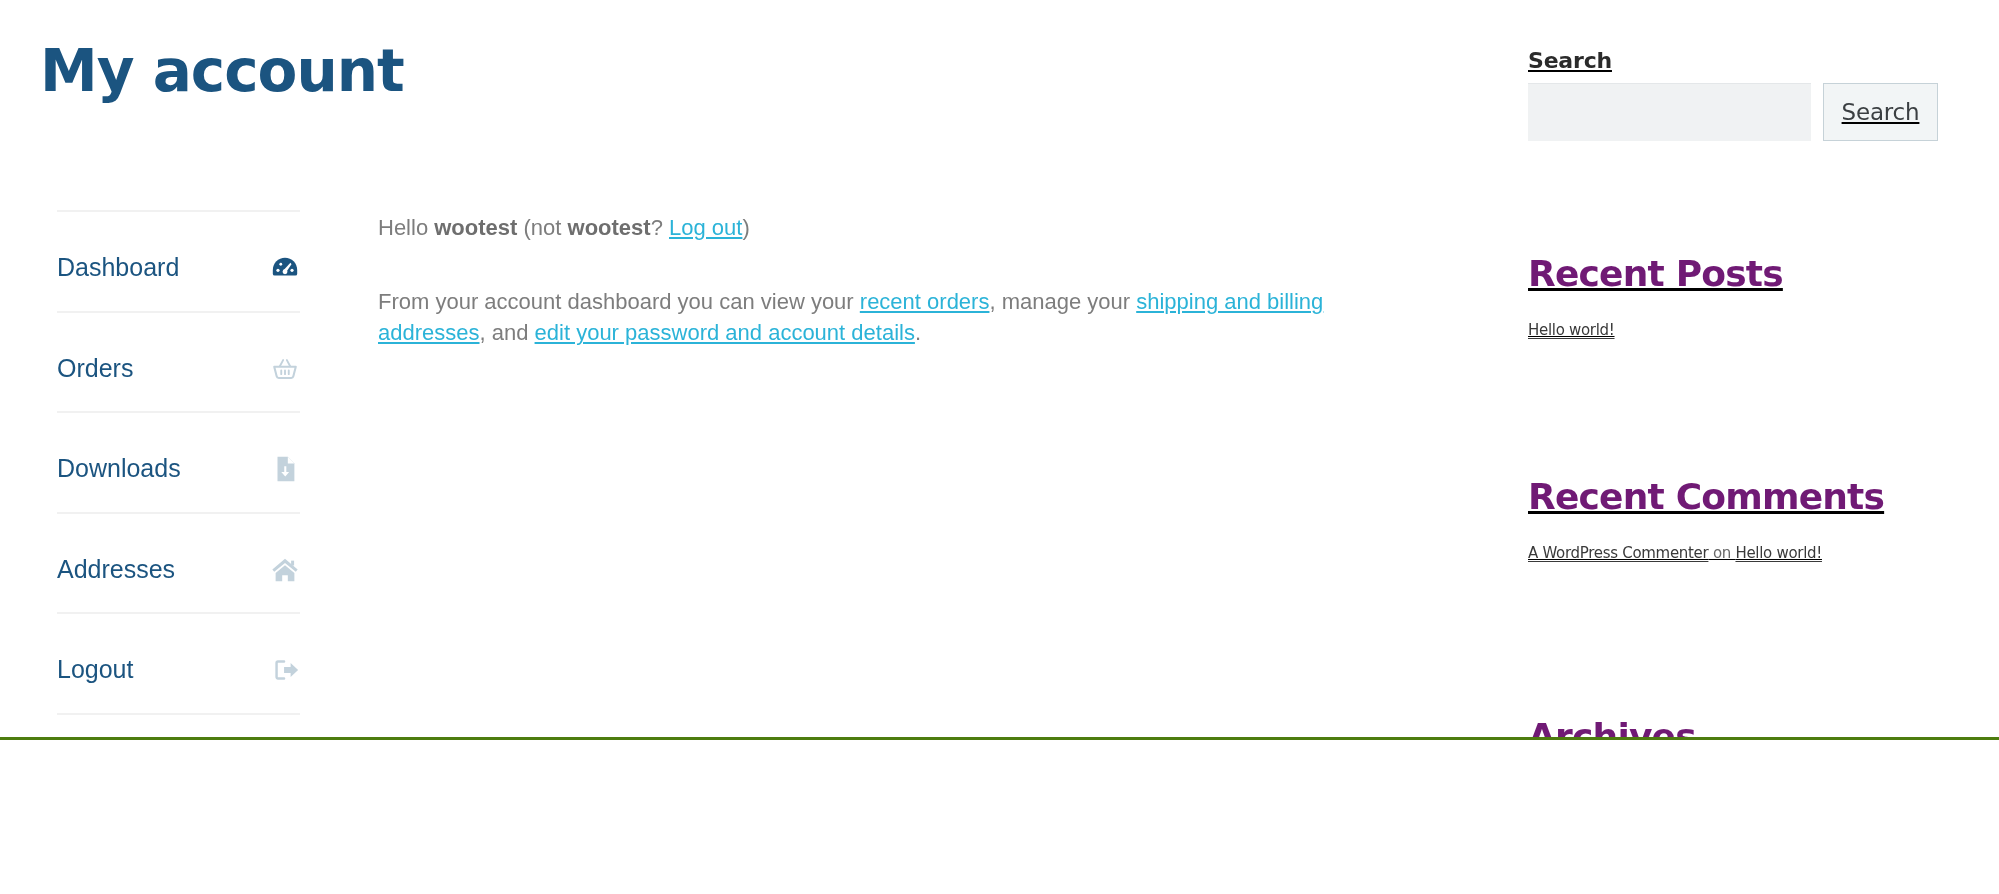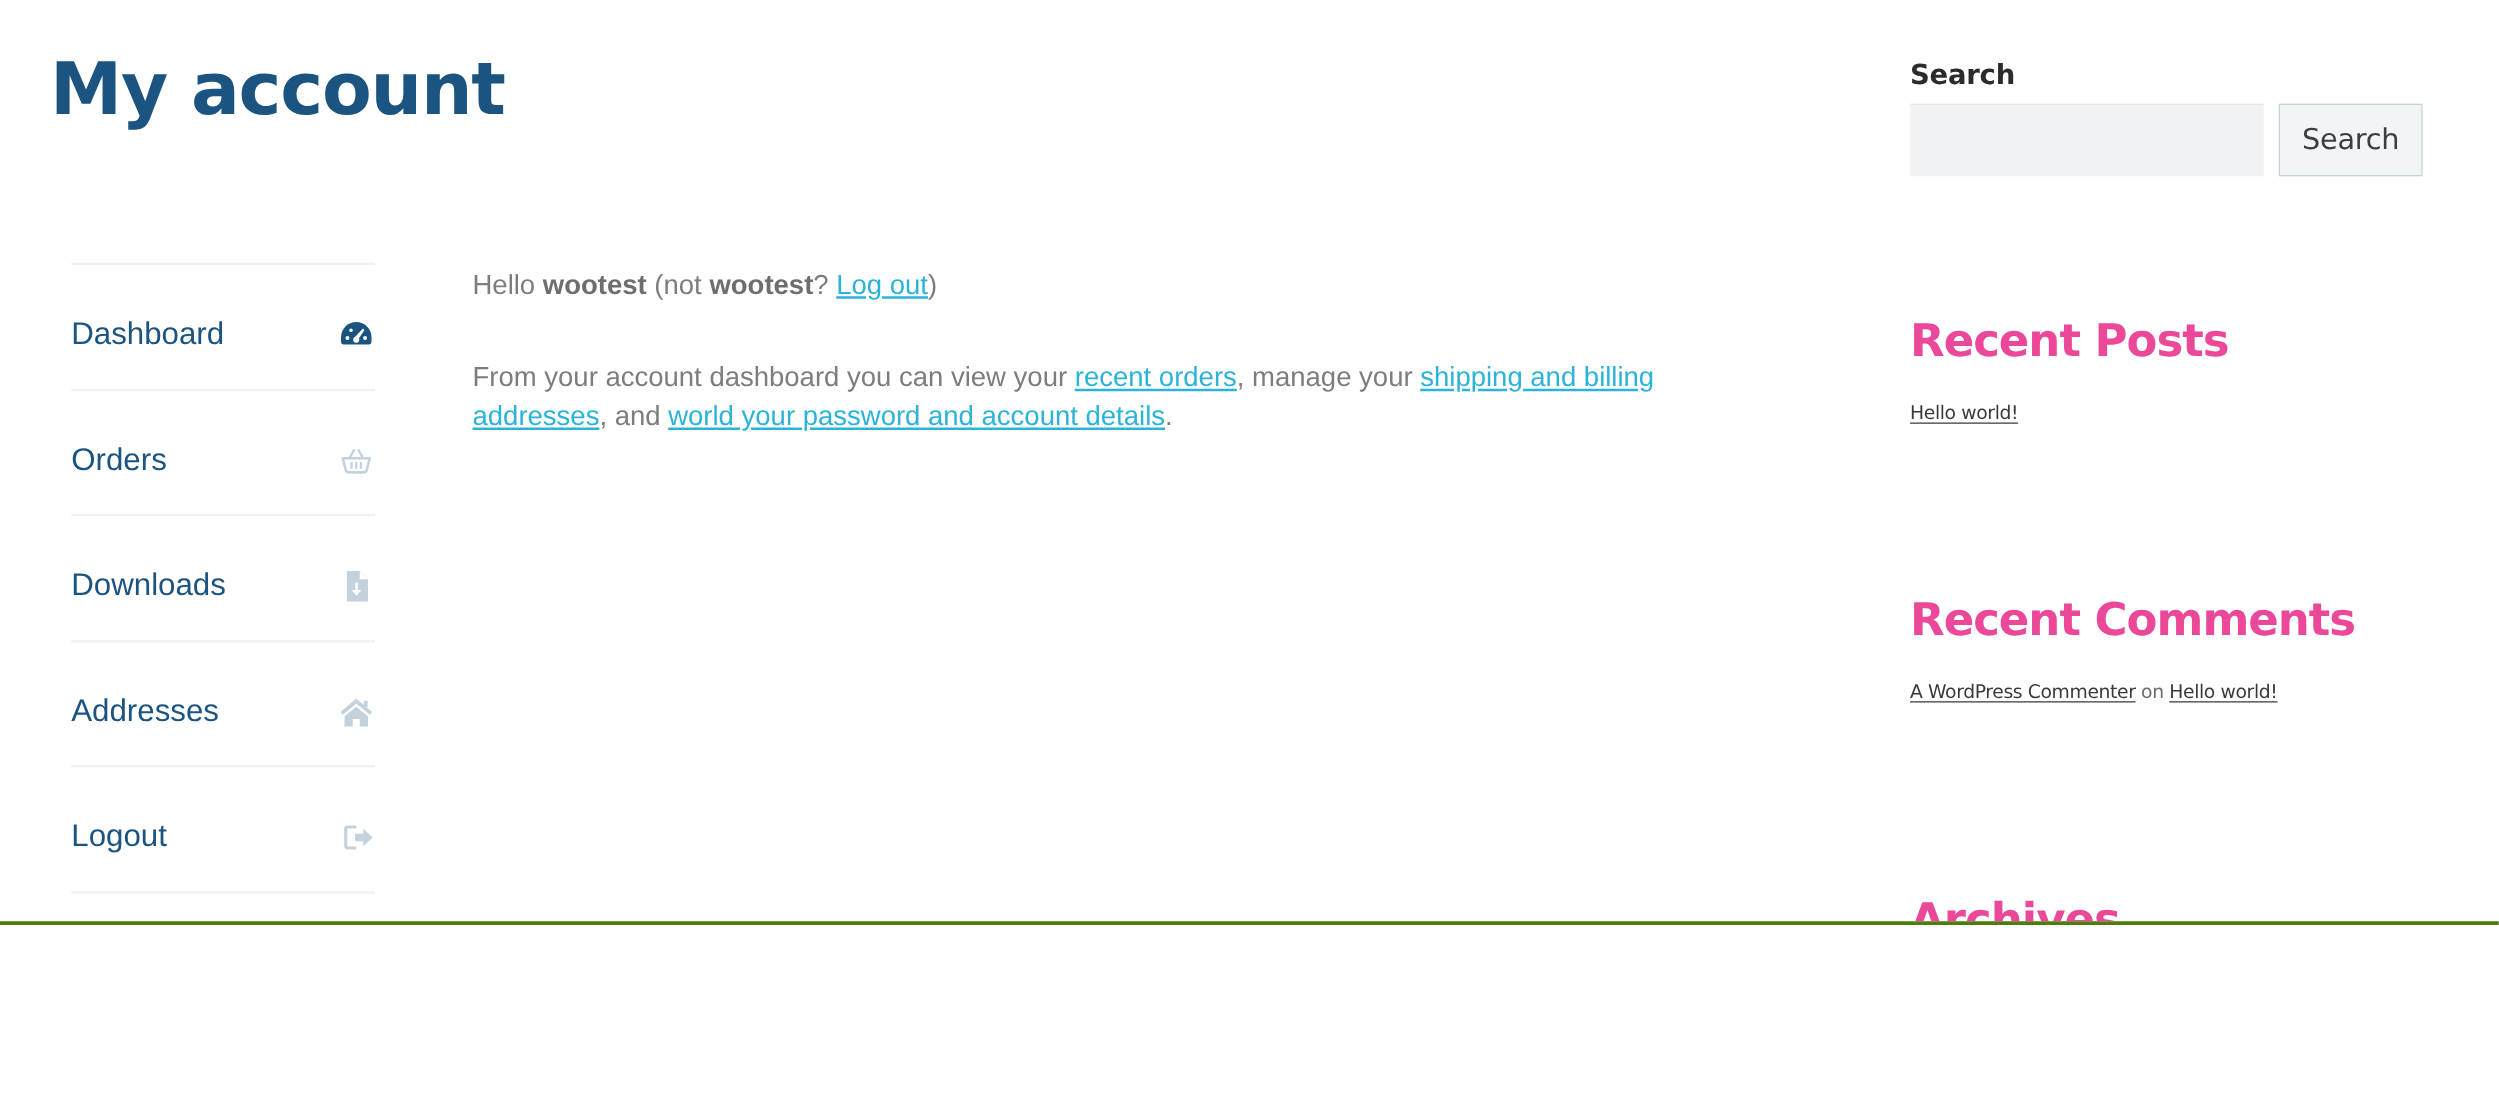--- a/index.html
+++ b/index.html
@@ -99,21 +99,21 @@
     cursor: pointer;
   }
 
   
   .sidebar {
     position: absolute;
     left: 1528px;
     top: 48px;
     width: 410px;
   }
-  .widget { margin-bottom: 12px; }
+  .widget { margin-bottom: 12px; text-decoration: underline; }
 
   .search-label {
     display: block;
     font-size: 22px;
     font-weight: bold;
     color: #2b2b2b;
     font-family: "DejaVu Sans", sans-serif;
     margin: 0 0 10px 0;
     letter-spacing: -0.2px;
   }
@@ -145,21 +145,21 @@
     color: #3b3f42;
     font-family: "DejaVu Sans", sans-serif;
     cursor: pointer;
     letter-spacing: -0.2px;
   }
 
   .widget-title {
     margin: 0;
     font-size: 36px;
     line-height: 1.15;
-    color: #ec4899;
+    color: #701a75;
     font-family: "DejaVu Sans", sans-serif;
     font-weight: bold;
     letter-spacing: -0.8px;
   }
   .widget-posts { position: absolute; top: 205px; left: 0; width: 410px; }
   .widget-comments { position: absolute; top: 428px; left: 0; width: 410px; }
   .widget-archives { position: absolute; top: 668px; left: 0; width: 410px; }
 
   .widget-list {
     list-style: none;
@@ -248,21 +248,21 @@
         </svg>
       </span>
     </div>
 
   </nav>
 
   <main class="main-content">
 
     <p class="content-p"><span>Hello </span><b>wootest</b><span> (not </span><b>wootest</b><span>? </span><a class="link-cyan">Log out</a><span>)</span></p>
 
-    <p class="content-p"><span>From your account dashboard you can view your </span><a class="link-cyan">recent orders</a><span>, manage your </span><a class="link-cyan">shipping and billing addresses</a><span>, and </span><a class="link-cyan">world your password and account details</a><span>.</span></p>
+    <p class="content-p"><span>From your account dashboard you can view your </span><a class="link-cyan">recent orders</a><span>, manage your </span><a class="link-cyan">shipping and billing addresses</a><span>, and </span><a class="link-cyan">edit your password and account details</a><span>.</span></p>
 
   </main>
 
   <aside class="sidebar">
 
     <div class="widget">
       <label class="search-label">Search</label>
       <div class="search-row">
         <input class="search-input" type="text" placeholder="" style="">
         <button class="search-button">Search</button>

